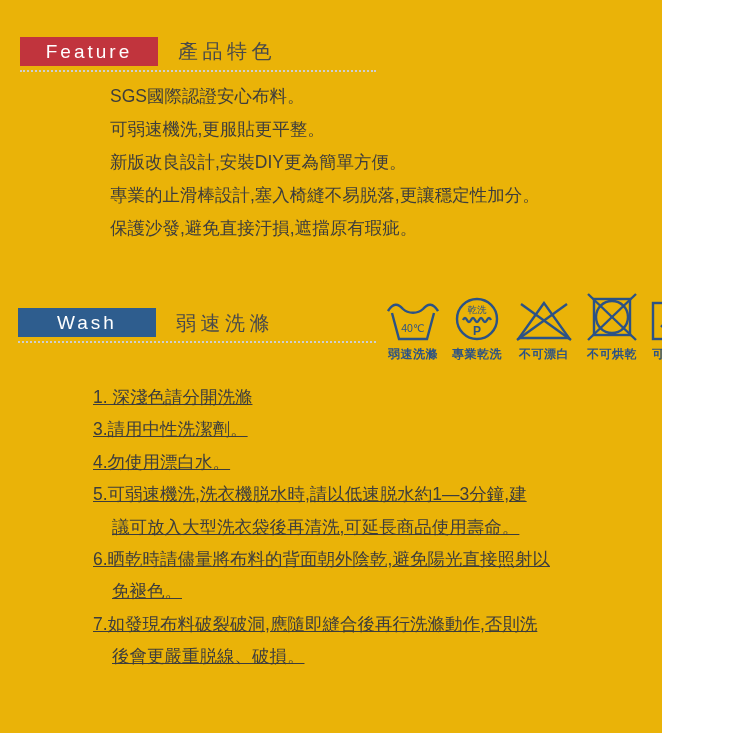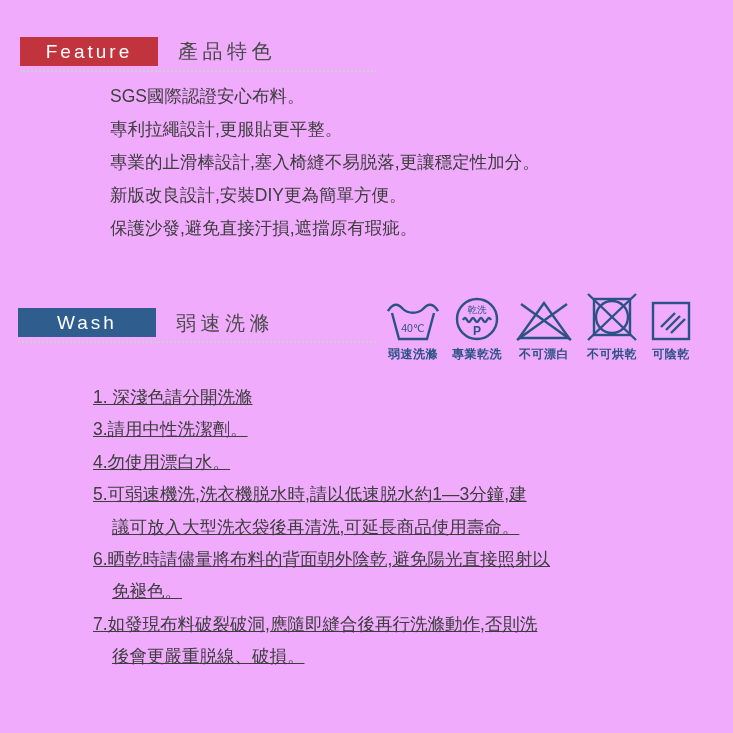--- a/index.html
+++ b/index.html
@@ -1,17 +1,17 @@
 <!DOCTYPE html>
 <html><head>
 <meta charset="utf-8">
 <style>
   html,body { margin:0; padding:0; background:#ffffff; }
   .page {
-    position:relative; width:733px; height:733px; background:#f0abfc;
+    position:relative; width:662px; height:733px; background:#eab308;
     overflow:hidden;
     font-family:"Liberation Sans","DejaVu Sans",sans-serif;
   }
 
   
   .section-header {
     position:absolute; display:flex; align-items:center;
     padding-bottom:4px;
     border-bottom:2px dotted #cfcfcf;
   }
@@ -63,23 +63,23 @@
 
 <div class="page">
 
   <div class="section-header feature-header">
     <div class="badge feature-badge">Feature</div>
     <div class="section-title">產品特色</div>
   </div>
 
   <div class="feature-list">
     <p>SGS國際認證安心布料。</p>
-    <p>專利拉繩設計,更服貼更平整。</p>
+    <p>可弱速機洗,更服貼更平整。</p>
+    <p>新版改良設計,安裝DIY更為簡單方便。</p>
     <p>專業的止滑棒設計,塞入椅縫不易脱落,更讓穩定性加分。</p>
-    <p>新版改良設計,安裝DIY更為簡單方便。</p>
     <p>保護沙發,避免直接汙損,遮擋原有瑕疵。</p>
   </div>
 
   <div class="section-header wash-header">
     <div class="badge wash-badge">Wash</div>
     <div class="section-title">弱速洗滌</div>
   </div>
 
   <div class="care-row">
 

